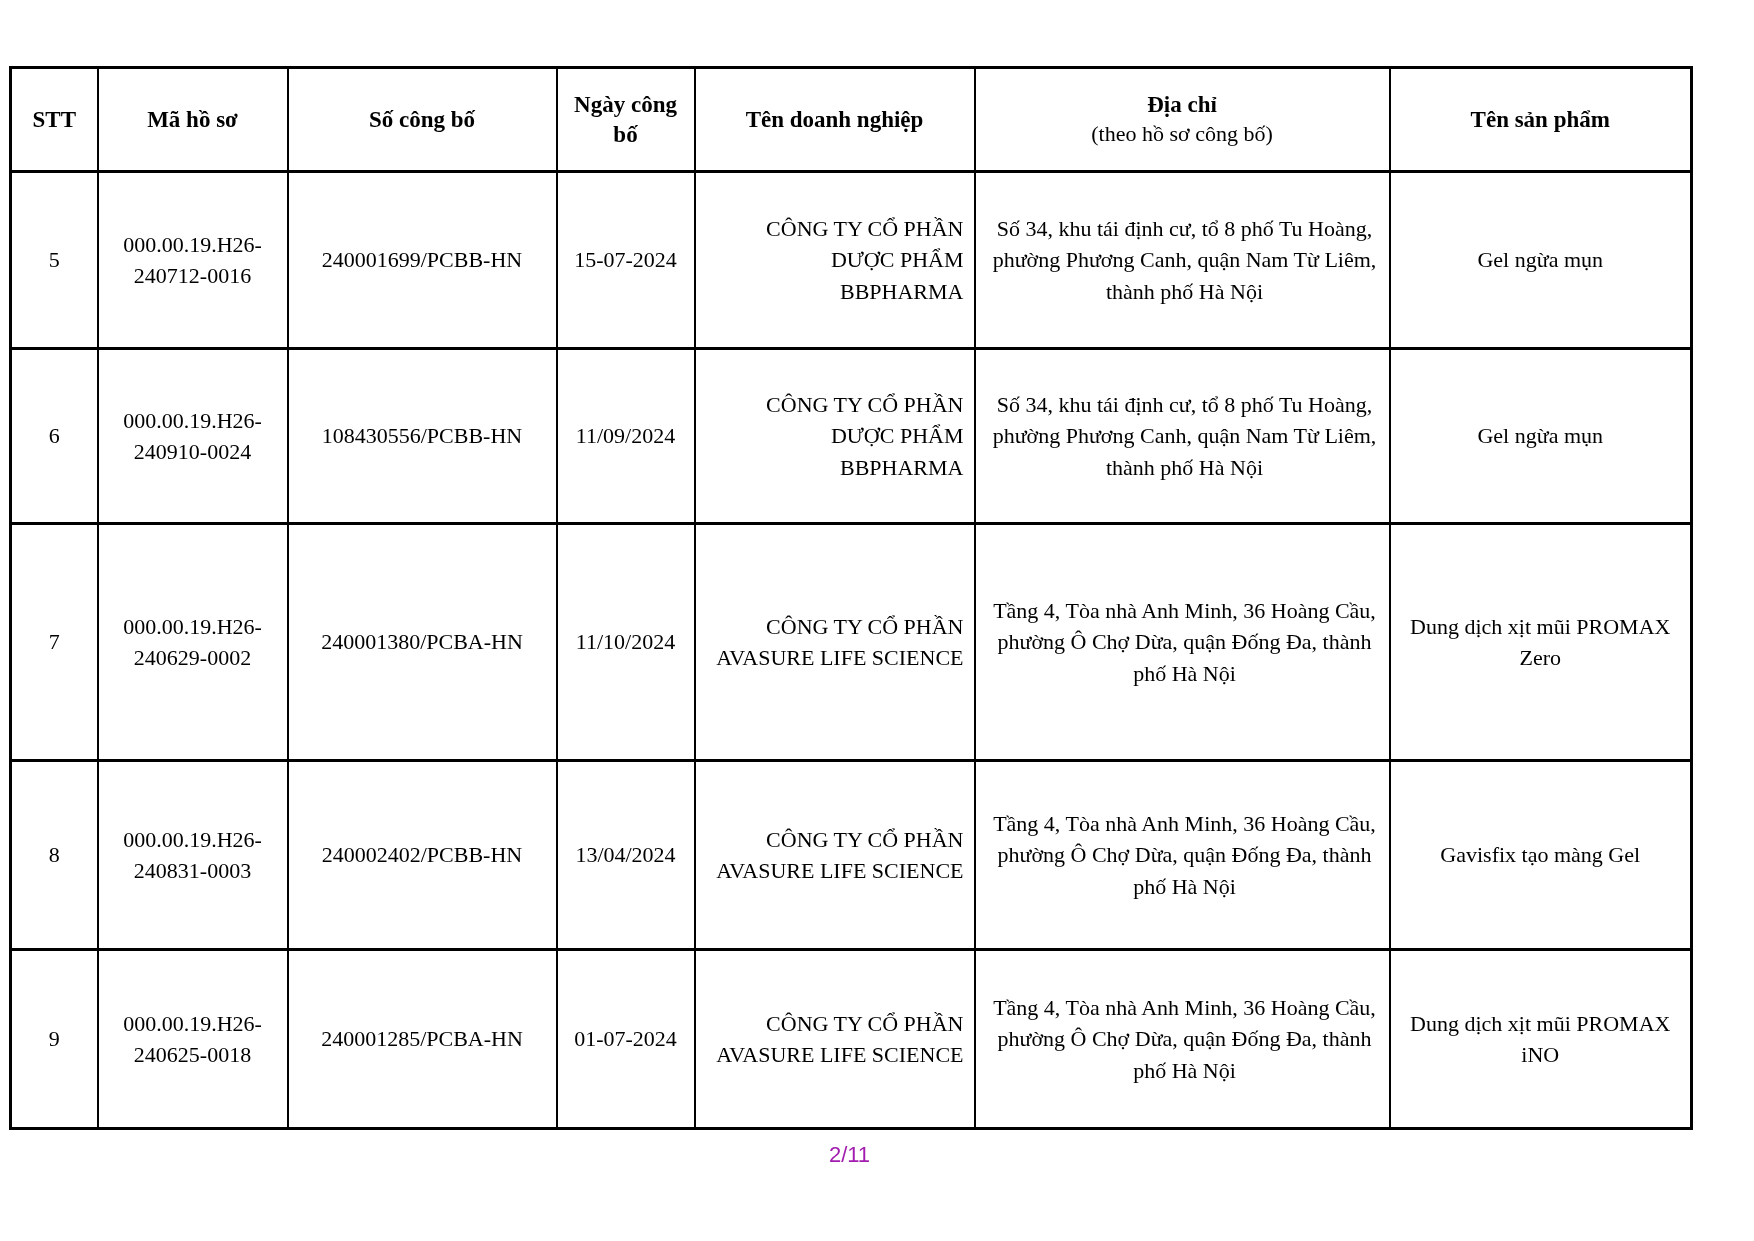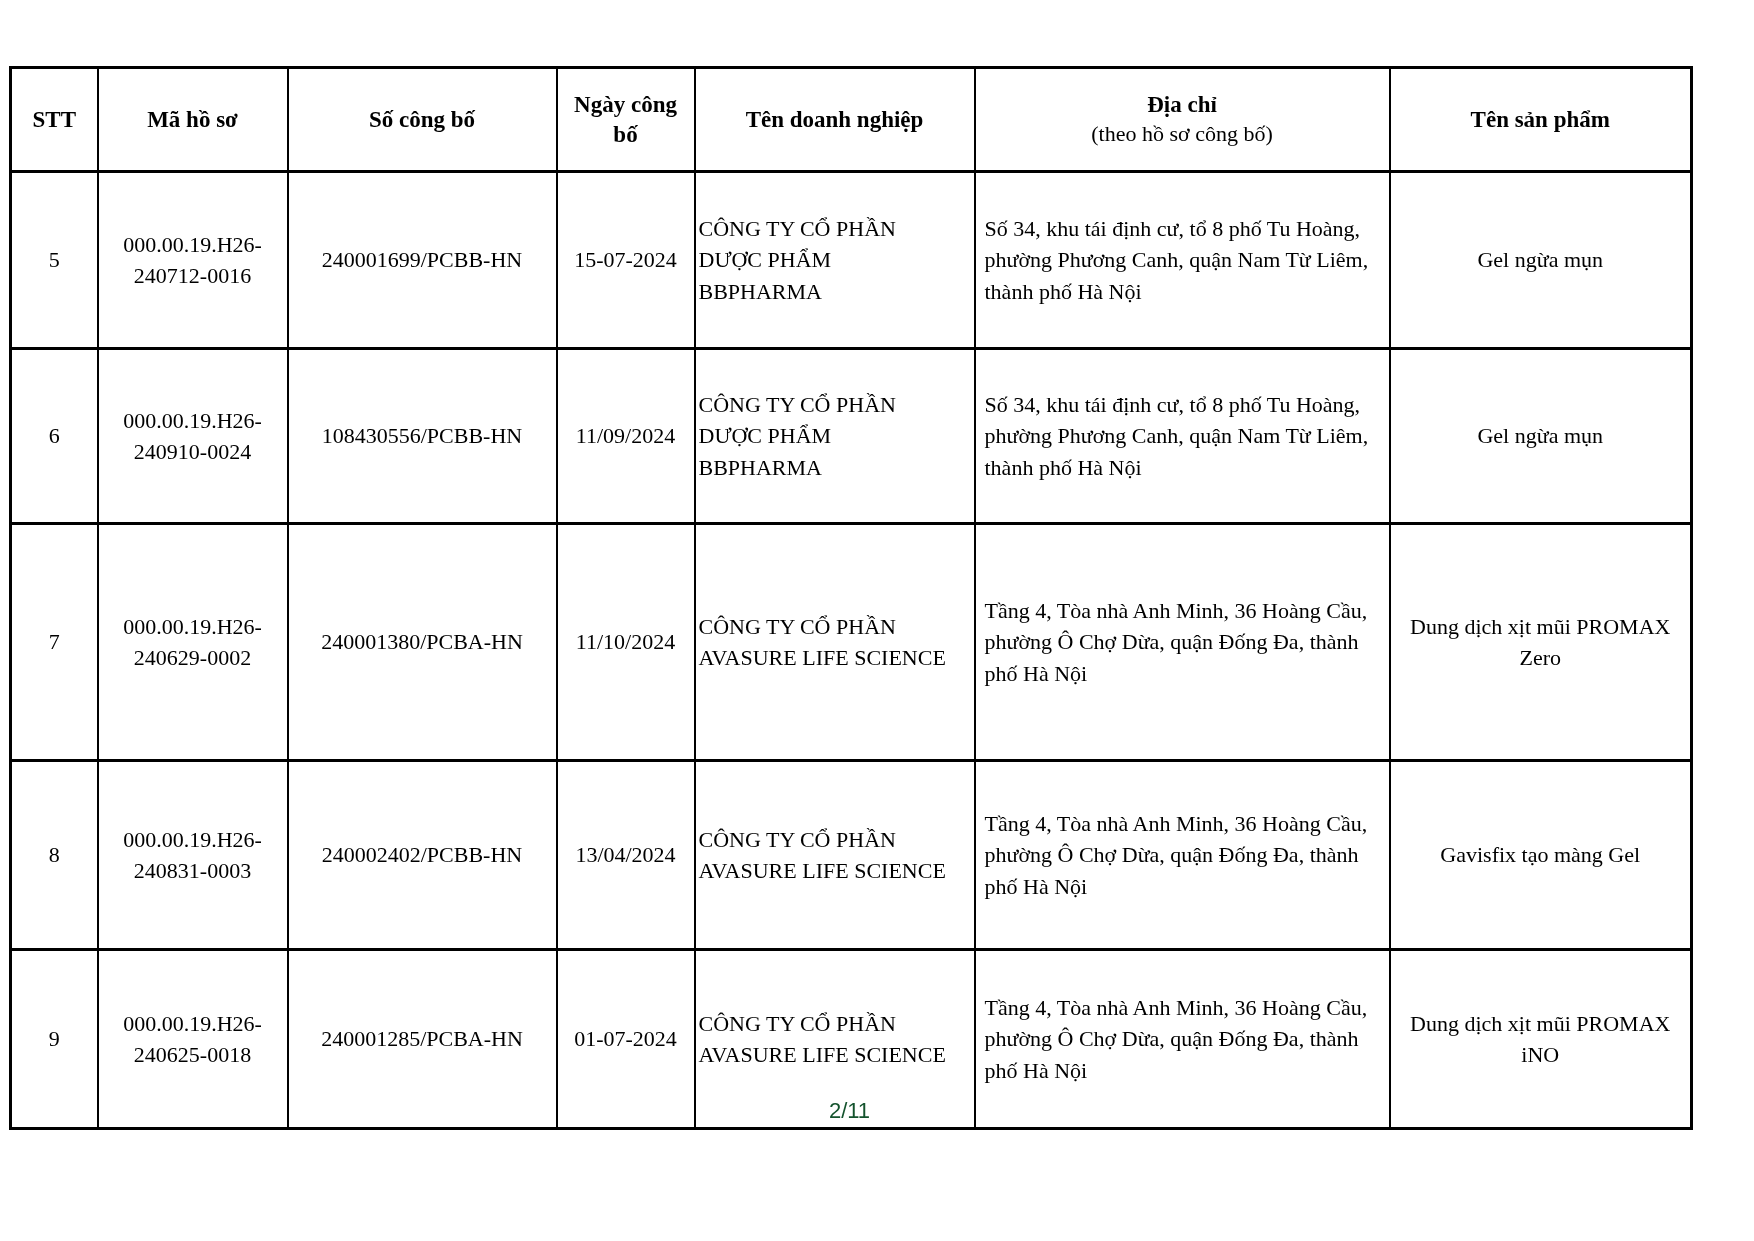--- a/index.html
+++ b/index.html
@@ -50,45 +50,45 @@
   .doc-table td {
     font-size: 22px;
     text-align: center;
     vertical-align: middle;
     padding: 2px 6px;
     line-height: 1.42;
     white-space: pre-line;
     overflow: hidden;
   }
   .doc-table td.col-ten_doanh_nghiep {
-    text-align: left;
+    text-align: right;
     padding-left: 3px;
     padding-right: 10px;
   }
   .doc-table td.col-dia_chi {
-    text-align: left;
+    text-align: center;
     padding-left: 9px;
     padding-right: 4px;
   }
   thead tr { height: 104px; }
   tbody tr:nth-child(1) { height: 177px; }
   tbody tr:nth-child(2) { height: 175px; }
   tbody tr:nth-child(3) { height: 237px; }
   tbody tr:nth-child(4) { height: 189px; }
   tbody tr:nth-child(5) { height: 179px; }
 
   .page-footer {
     position: absolute;
     left: 9px;
-    top: 1098px;
+    top: 1142px;
     width: 1681px;
     text-align: center;
     font-family: "Liberation Sans", sans-serif;
     font-size: 22px;
-    color: #14532d;
+    color: #a21caf;
   }
 </style>
 </head>
 <body>
 
 <table class="doc-table">
   <colgroup>
     <col style="width:87px">
     <col style="width:190px">
     <col style="width:269px">

